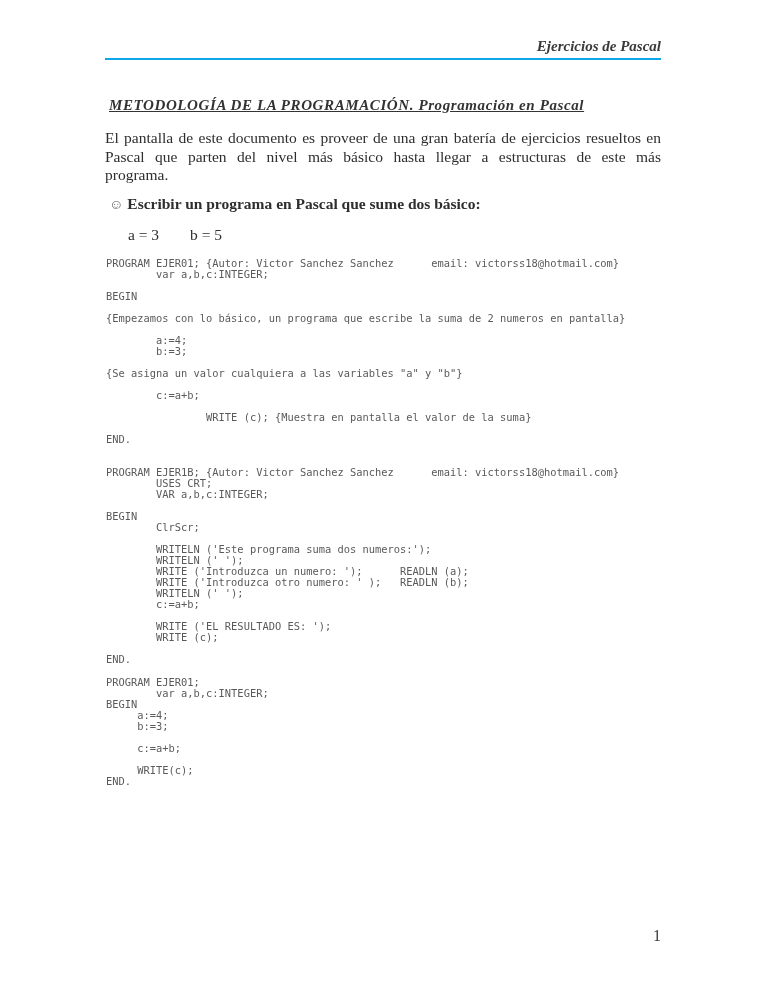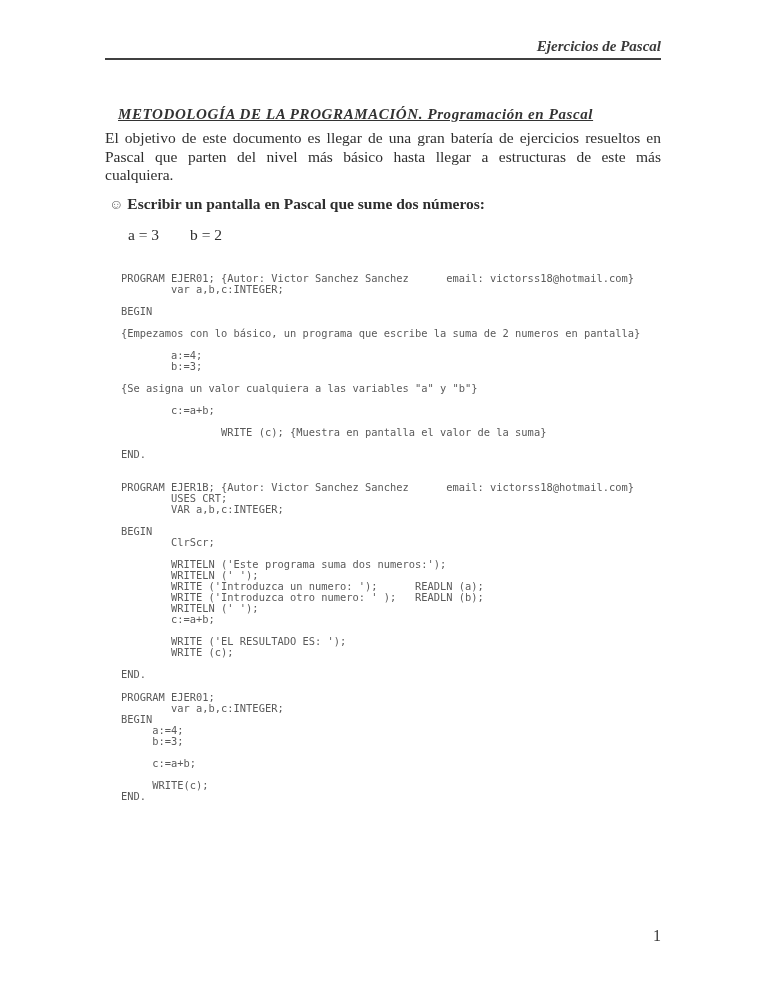--- a/index.html
+++ b/index.html
@@ -16,33 +16,33 @@
     font-family: "Liberation Serif", serif;
     color: #2e2e2e;
   }
   
   .header {
     position: absolute;
     top: 38px;
     left: 105px;
     width: 556px;
     text-align: right;
-    border-bottom: 2px solid #404040;
+    border-bottom: 2px solid #0ea5e9;
     padding-bottom: 3px;
     font-size: 15px;
     font-weight: bold;
     font-style: italic;
     color: #3a3a3a;
   }
   
   .doc-title {
     position: absolute;
     top: 93px;
     left: 105px;
-    margin: 13px;
+    margin: 4px;
     font-size: 15px;
     font-weight: bold;
     font-style: italic;
     text-decoration: underline;
     letter-spacing: 0.6px;
     color: #333333;
   }
   
   .intro {
     position: absolute;
@@ -80,21 +80,21 @@
     font-size: 15.5px;
     color: #2e2e2e;
   }
   .values .value-b {
     margin-left: 27px;
   }
   
   pre.code {
     position: absolute;
     left: 105px;
-    margin: 16px;
+    margin: 1px;
     font-family: "DejaVu Sans Mono", "Liberation Mono", monospace;
     font-size: 10.4px;
     line-height: 11px;
     color: #5a5a5a;
     white-space: pre;
   }
   .code-1 { top: 257px; }
   .code-2 { top: 466px; }
   .code-3 { top: 676px; }
   
@@ -113,32 +113,32 @@
 
 <div class="page">
 
   <div class="header">
     <span>Ejercicios de Pascal</span>
   </div>
 
   <h1 class="doc-title">METODOLOGÍA DE LA PROGRAMACIÓN. Programación en Pascal</h1>
 
   <div class="intro">
-    <div class="jline">El objetivo de este documento es llegar de una gran batería de ejercicios resueltos en</div>
+    <div class="jline">El pantalla de este documento es proveer de una gran batería de ejercicios resueltos en</div>
     <div class="jline">Pascal que parten del nivel más básico hasta llegar a estructuras de este más</div>
-    <div>cualquiera.</div>
+    <div>programa.</div>
   </div>
 
   <div class="prompt">
-    <span class="smiley">☺</span><span>Escribir un pantalla en Pascal que sume dos números:</span>
+    <span class="smiley">☺</span><span>Escribir un programa en Pascal que sume dos básico:</span>
   </div>
 
   <div class="values">
     <span>a = 3</span>
-    <span class="value-b">b = 2</span>
+    <span class="value-b">b = 5</span>
   </div>
 
   <pre class="code code-1">PROGRAM EJER01; {Autor: Victor Sanchez Sanchez      email: victorss18@hotmail.com}
         var a,b,c:INTEGER;
 
 BEGIN
 
 {Empezamos con lo básico, un programa que escribe la suma de 2 numeros en pantalla}
 
         a:=4;

